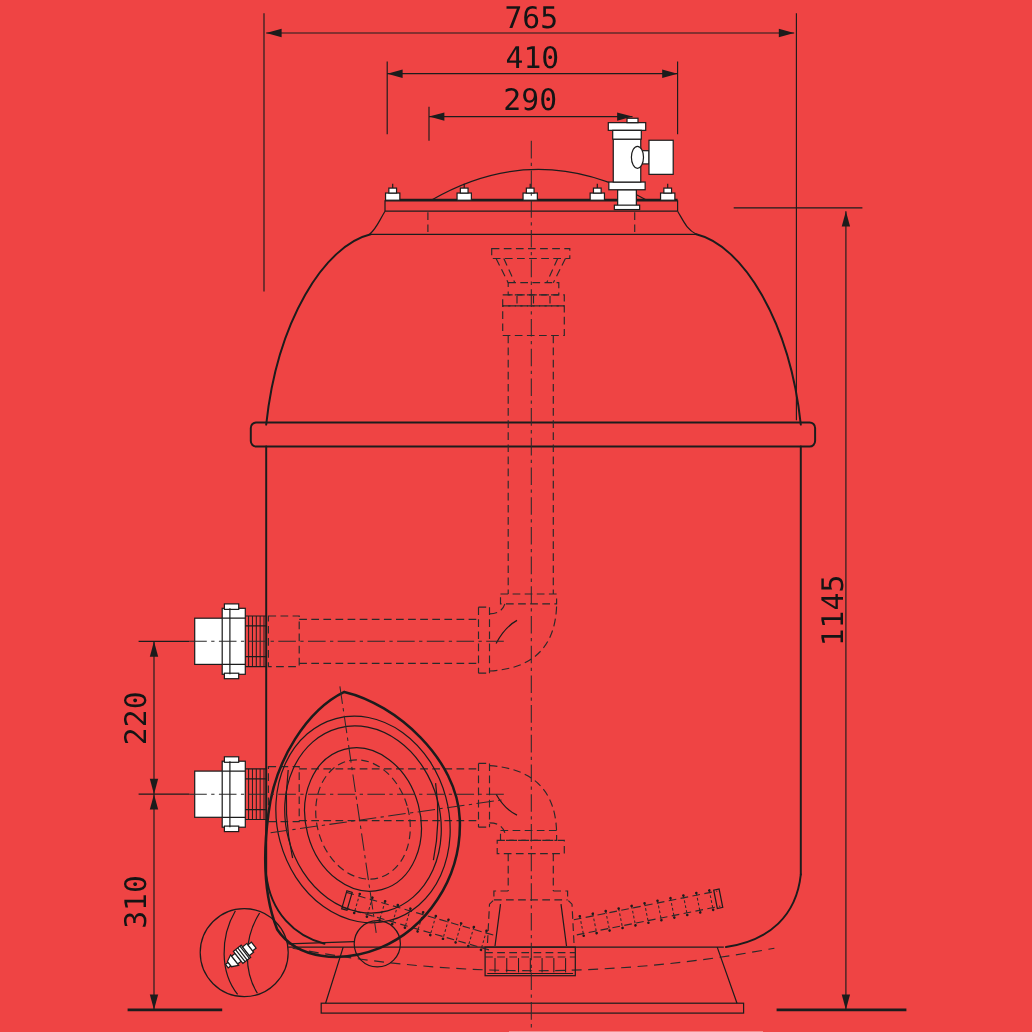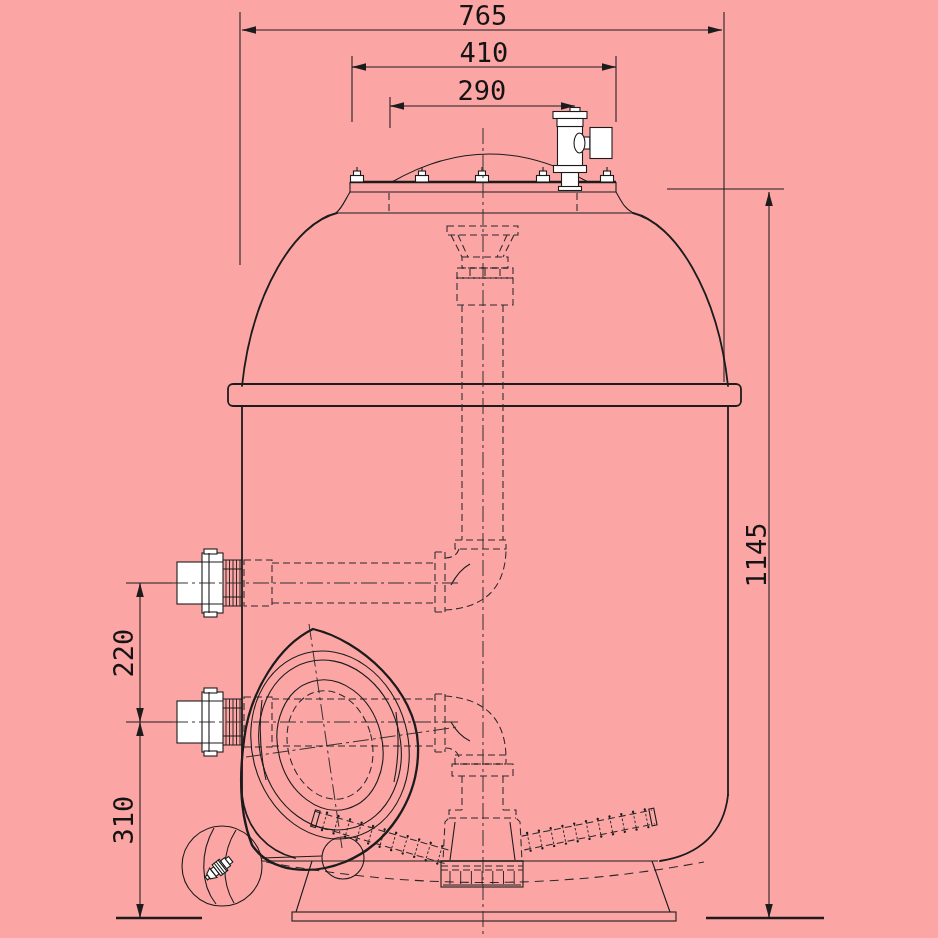--- a/index.html
+++ b/index.html
@@ -1,16 +1,16 @@
 <!DOCTYPE html>
 <html><head>
 <meta charset="utf-8">
 <style>
   html,body{margin:0;padding:0;background:#ffffff;}
-  .stage{position:relative;width:938px;height:938px;background:#fca5a5;overflow:hidden;}
+  .stage{position:relative;width:938px;height:938px;background:#ef4444;overflow:hidden;}
   svg{position:absolute;left:0;top:0;}
   text{font-family:"DejaVu Sans Mono","Liberation Mono",monospace;fill:#141414;}
   .dimtxt{font-size:27px;}
   
   .ol{stroke:#1c1c1c;stroke-width:1.8;fill:none;stroke-linecap:round;}
   .ol2{stroke:#1c1c1c;stroke-width:2.3;fill:none;stroke-linecap:round;}
   .tl{stroke:#1c1c1c;stroke-width:1.1;fill:none;}
   .tlw{stroke:#1c1c1c;stroke-width:1.1;fill:#ffffff;}
   .hid{stroke:#2a2a2a;stroke-width:1.05;fill:none;stroke-dasharray:7,4;}
   .hid2{stroke:#2a2a2a;stroke-width:1.05;fill:none;stroke-dasharray:9,6;}

